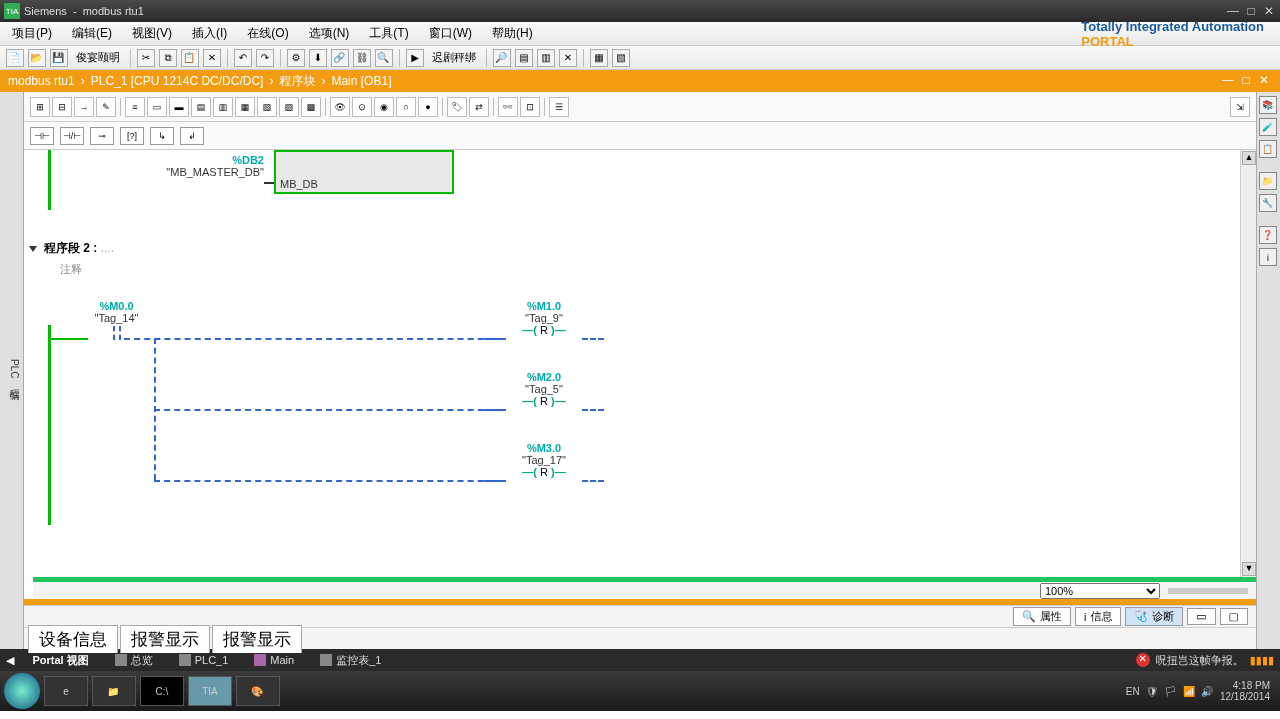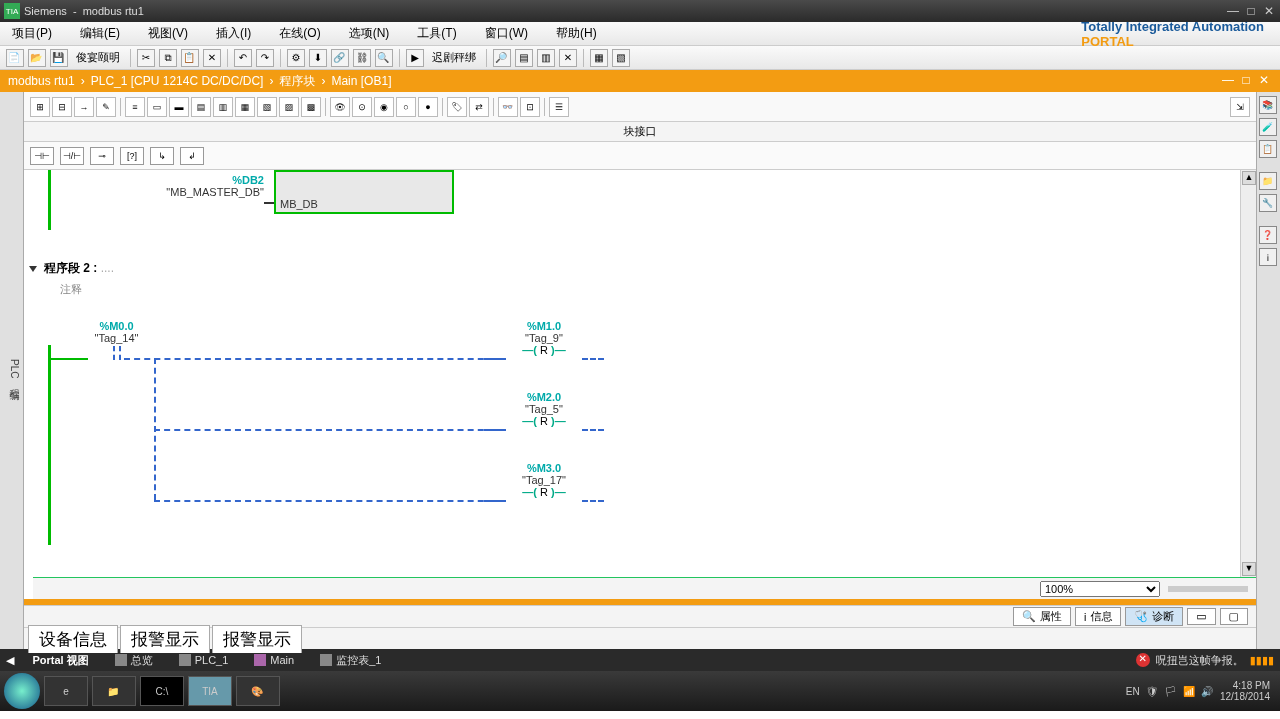--- a/index.html
+++ b/index.html
@@ -4,21 +4,21 @@
 <style>
 * { box-sizing: border-box; margin: 0; padding: 0; font-family: Arial, sans-serif; }
 body { width: 1280px; height: 719px; overflow: hidden; background: #fff; font-size: 11px; }
 
 .titlebar { height: 22px; background: linear-gradient(#4a4a4a, #2a2a2a); color: #ddd; display: flex; align-items: center; padding: 0 4px; }
 .titlebar .logo { width: 16px; height: 16px; background: #3a5; margin-right: 4px; font-size: 8px; display:flex; align-items:center; justify-content:center; color:#fff; }
 .titlebar .title { flex: 1; font-size: 11px; }
 .titlebar .wbtns { display: flex; gap: 4px; }
 .titlebar .wbtn { width: 14px; height: 14px; color: #ccc; font-size: 12px; text-align: center; cursor: pointer; }
 
-.menubar { height: 24px; background: linear-gradient(#fafafa,#e8e8e8); border-bottom: 1px solid #ccc; display: flex; align-items: center; padding: 0 6px; gap: 16px; }
+.menubar { height: 24px; background: linear-gradient(#fafafa,#e8e8e8); border-bottom: 1px solid #ccc; display: flex; align-items: center; padding: 0 6px; gap: 8px; }
 .menubar .mitem { padding: 2px 6px; cursor: pointer; font-size: 12px; }
 .menubar .brand { margin-left: auto; font-size: 13px; color: #1a5a9a; font-weight: bold; padding-right: 10px; }
 .menubar .brand .p2 { color: #f39c12; font-weight: bold; }
 
 .toolbar { height: 24px; background: linear-gradient(#fafafa,#e8e8e8); border-bottom: 1px solid #ccc; display: flex; align-items: center; padding: 0 6px; gap: 4px; }
 .tbtn { width: 18px; height: 18px; border: 1px solid #aaa; background: #f4f4f4; display:flex; align-items:center; justify-content:center; cursor:pointer; font-size:10px; }
 .tsep { width: 1px; height: 18px; background: #bbb; margin: 0 2px; }
 .ttext { font-size: 11px; padding: 0 4px; cursor:pointer; }
 
 .editorbar { height: 22px; background: #f39c12; color: #fff; display: flex; align-items: center; padding: 0 8px; font-size: 12px; }
@@ -67,21 +67,21 @@
 .hwire { position:absolute; height:0; border-top:2px dashed #36c; }
 
 .coil { position:absolute; width:80px; text-align:center; }
 .coil .sym { color:#0a8; font-weight:bold; }
 .coil .cw-l { position:absolute; top:38px; left:-20px; width:22px; border-top:2px dashed #36c; }
 .coil .cw-r { position:absolute; top:38px; right:-20px; width:22px; border-top:2px dashed #36c; }
 
 .scrollbar-v { position:absolute; right:0; top:0; width:16px; height:100%; background:#eee; border-left:1px solid #ccc; }
 .sb-arrow { width:14px; height:14px; background:#ddd; border:1px solid #aaa; font-size:9px; text-align:center; margin:1px; cursor:pointer; }
 
-.zoombar { height:22px; background:#f4f4f4; border-top:1px solid #22c55e; display:flex; align-items:center; justify-content:flex-end; padding:0 8px; gap:8px;margin-left:9px; }
+.zoombar { height:22px; background:#f4f4f4; border-top:5px solid #22c55e; display:flex; align-items:center; justify-content:flex-end; padding:0 8px; gap:8px;margin-left:9px; }
 .zoombar select { font-size:11px; width:120px; }
 .zoom-slider { width:80px; height:6px; background:#ccc; position:relative; }
 
 .bottom-orange { height:6px; background:#f39c12; }
 .props-bar { height:22px; background:#f4f4f4; border-top:1px solid #ccc; display:flex; align-items:center; justify-content:flex-end; padding:0 8px; gap:4px; }
 .props-bar .pbtn { border:1px solid #999; background:#fff; padding:1px 8px; font-size:11px; cursor:pointer; display:flex; align-items:center; gap:4px; }
 .props-bar .pbtn.active { background:#d0e4f5; }
 
 .tabs-bar { height:22px; background:#f4f4f4; border-top:1px solid #ccc; display:flex; align-items:center; padding:0 4px; }
 .tabs-bar .tab { border:1px solid #aaa; border-bottom:none; padding:2px 10px; font-size:17px; background:#fff; margin-right:2px; cursor:pointer; }
@@ -204,21 +204,20 @@
       <div class="itbtn">🏷</div>
       <div class="itbtn">⇄</div>
       <div class="tsep"></div>
       <div class="itbtn">👓</div>
       <div class="itbtn">⊡</div>
       <div class="tsep"></div>
       <div class="itbtn">☰</div>
       <div style="flex:1"></div>
       <div class="itbtn">⇲</div>
     </div>
-    <div class="interface-hdr">块接口</div>
 
     <div class="ladder-tb">
       <div class="lbtn">⊣⊢</div>
       <div class="lbtn">⊣/⊢</div>
       <div class="lbtn">⊸</div>
       <div class="lbtn">[?]</div>
       <div class="lbtn">↳</div>
       <div class="lbtn">↲</div>
     </div>
 

